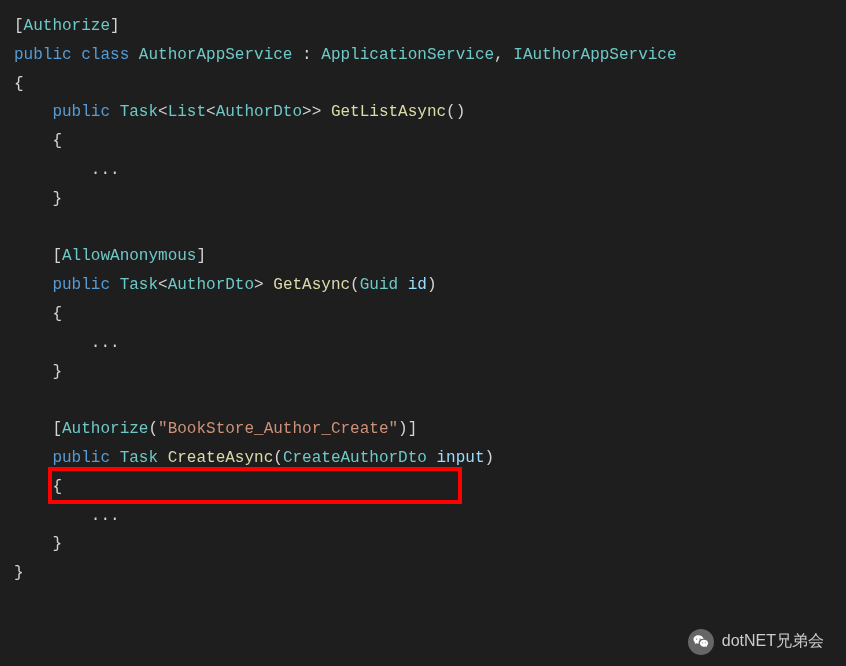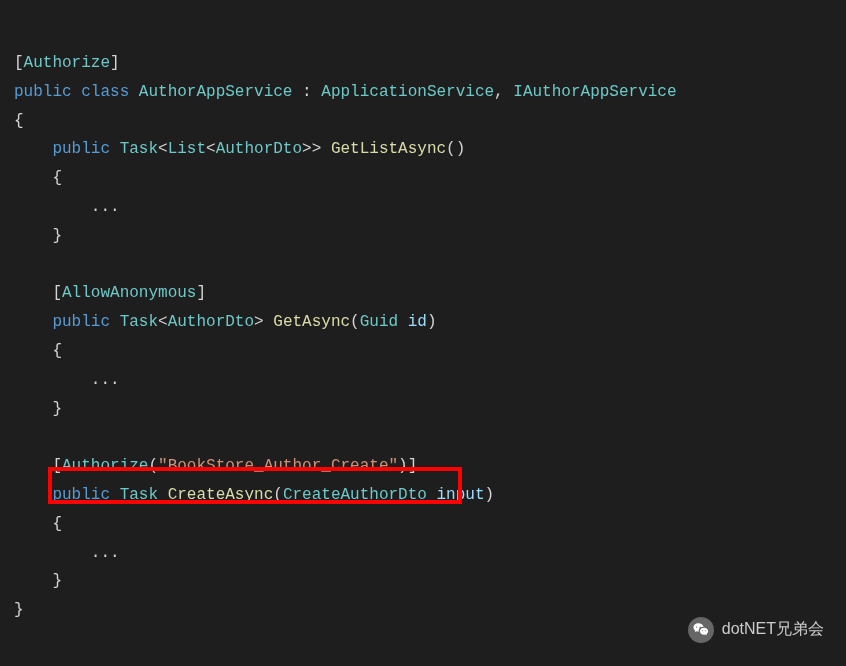--- a/index.html
+++ b/index.html
@@ -7,37 +7,37 @@
       background: #1e1e1e;
       font-family: Consolas, 'Courier New', monospace;
       font-size: 16px;
       line-height: 1.8;
       width: 846px;
       height: 666px;
       padding: 12px 14px;
       overflow: hidden;
       position: relative;
     }
-    .code { white-space: pre; color: #d4d4d4; margin-top: 37px; }
+    .code { white-space: pre; color: #d4d4d4; }
     .punct { color: #d4d4d4; }
     .kw-attr { color: #6dc9c7; } 
     .kw-blue { color: #569cd6; } 
     .type { color: #6dc9c7; }    
     .method { color: #dcdcaa; }
     .string { color: #ce9178; }
     .param { color: #9cdcfe; }
     .lt { color: #d4d4d4; }
     .highlight-box {
       position: absolute;
       border: 4px solid #ff0000;
       pointer-events: none;
     }
     .watermark {
       position: absolute;
-      bottom: 22px;
+      bottom: 10px;
       right: 22px;
       display: flex;
       align-items: center;
       gap: 8px;
       color: #cccccc;
       font-family: "Microsoft YaHei", sans-serif;
       font-size: 16px;
     }
     .watermark-icon {
       width: 26px;

